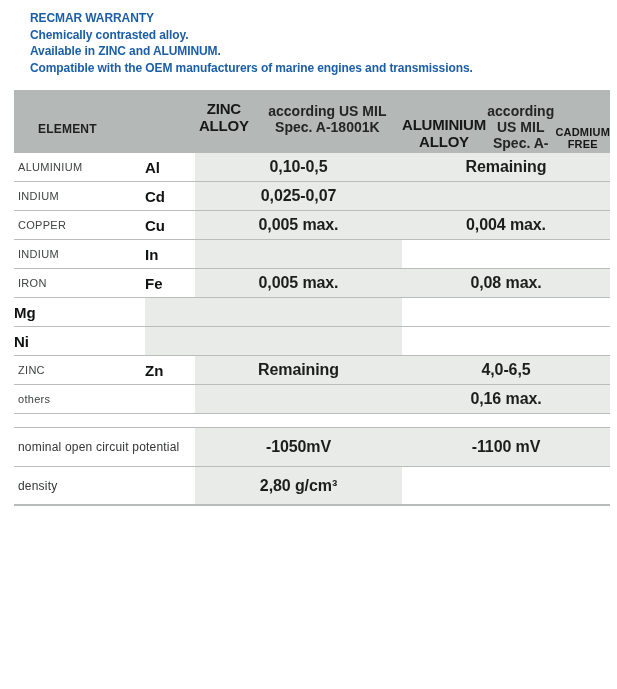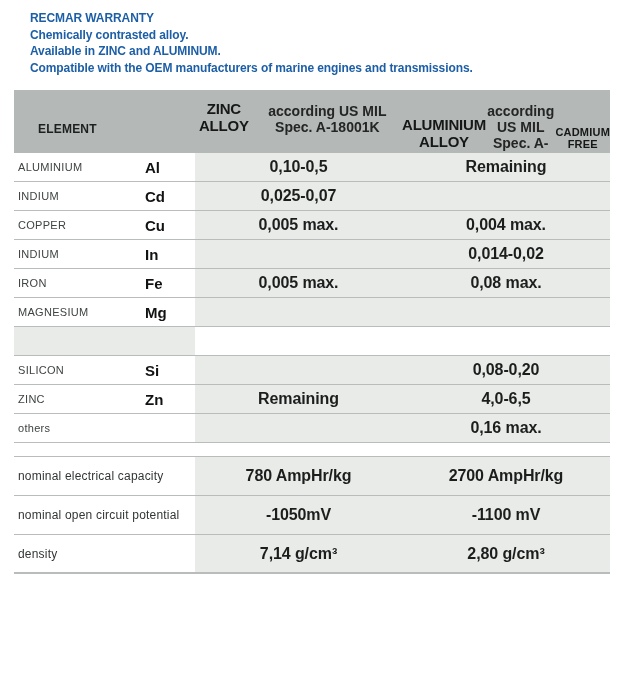--- a/index.html
+++ b/index.html
@@ -76,68 +76,55 @@
   <div class="row el-row">
     <div class="c name">COPPER</div>
     <div class="c sym">Cu</div>
     <div class="c val">0,005 max.</div>
     <div class="c val">0,004 max.</div>
   </div>
   <div class="row el-row">
     <div class="c name">INDIUM</div>
     <div class="c sym">In</div>
     <div class="c val"></div>
-    <div class="c val">0,014-0,02</div>
   </div>
   <div class="row el-row">
     <div class="c name">IRON</div>
     <div class="c sym">Fe</div>
     <div class="c val">0,005 max.</div>
     <div class="c val">0,08 max.</div>
   </div>
   <div class="row el-row">
-    <div class="c name">MAGNESIUM</div>
     <div class="c sym">Mg</div>
     <div class="c val"></div>
     <div class="c val"></div>
   </div>
   <div class="row el-row">
+    <div class="c sym">Ni</div>
     <div class="c val"></div>
     <div class="c val"></div>
-  </div>
-  <div class="row el-row">
-    <div class="c name">SILICON</div>
-    <div class="c sym">Si</div>
-    <div class="c val"></div>
-    <div class="c val">0,08-0,20</div>
   </div>
   <div class="row el-row">
     <div class="c name">ZINC</div>
     <div class="c sym">Zn</div>
     <div class="c val">Remaining</div>
     <div class="c val">4,0-6,5</div>
   </div>
   <div class="row el-row">
     <div class="c name">others</div>
     <div class="c sym"></div>
     <div class="c val"></div>
     <div class="c val">0,16 max.</div>
   </div>
 
   <div class="gap-row"></div>
 
   <div class="row stat-row">
-    <div class="c stat-label">nominal electrical capacity</div>
-    <div class="c val">780 AmpHr/kg</div>
-    <div class="c val">2700 AmpHr/kg</div>
-  </div>
-  <div class="row stat-row">
     <div class="c stat-label">nominal open circuit potential</div>
     <div class="c val">-1050mV</div>
     <div class="c val">-1100 mV</div>
   </div>
   <div class="row stat-row">
     <div class="c stat-label">density</div>
-    <div class="c val">7,14 g/cm³</div>
     <div class="c val">2,80 g/cm³</div>
   </div>
 
 </div>
 
 </body></html>

